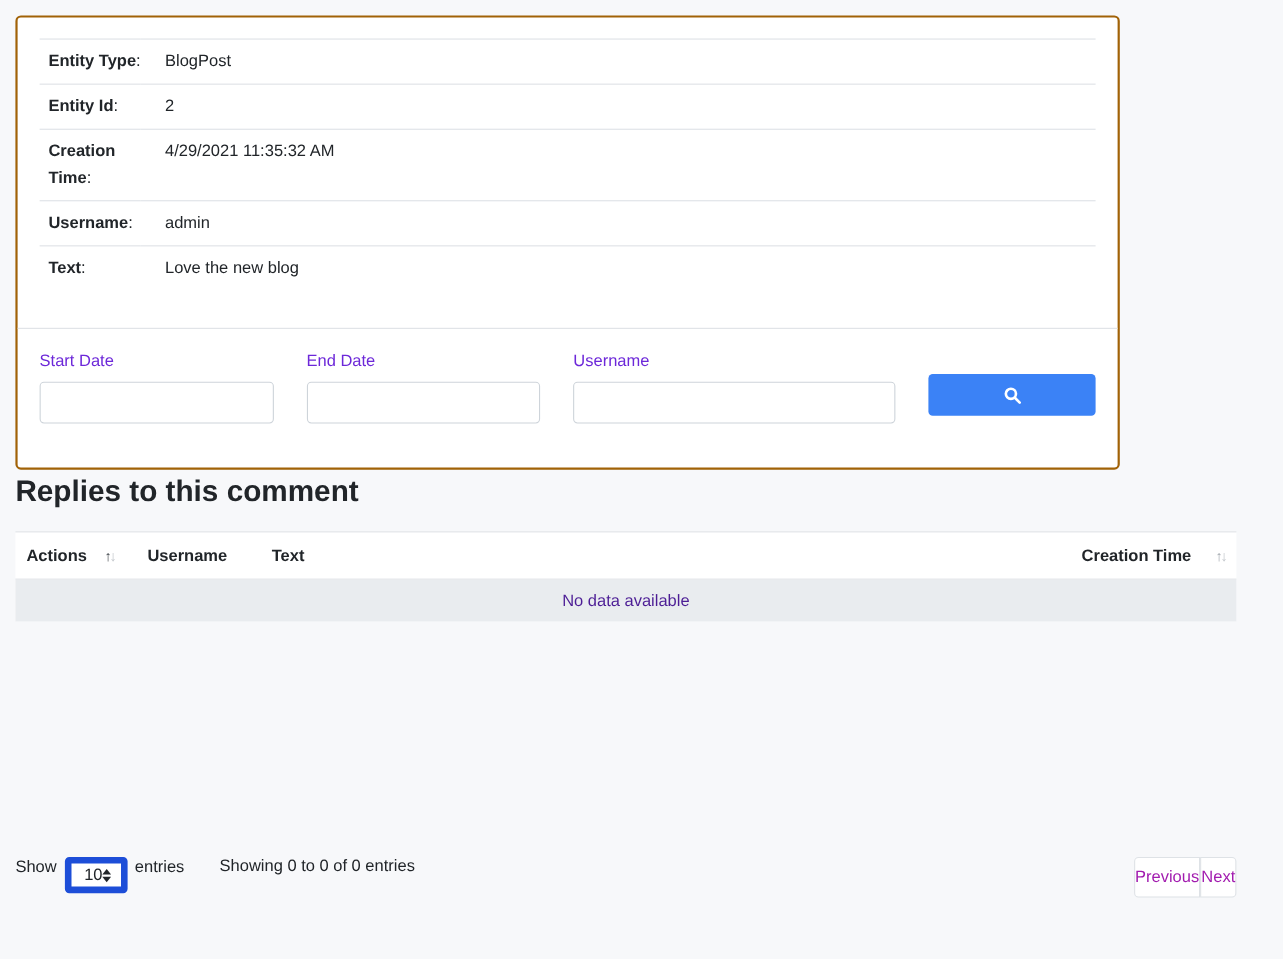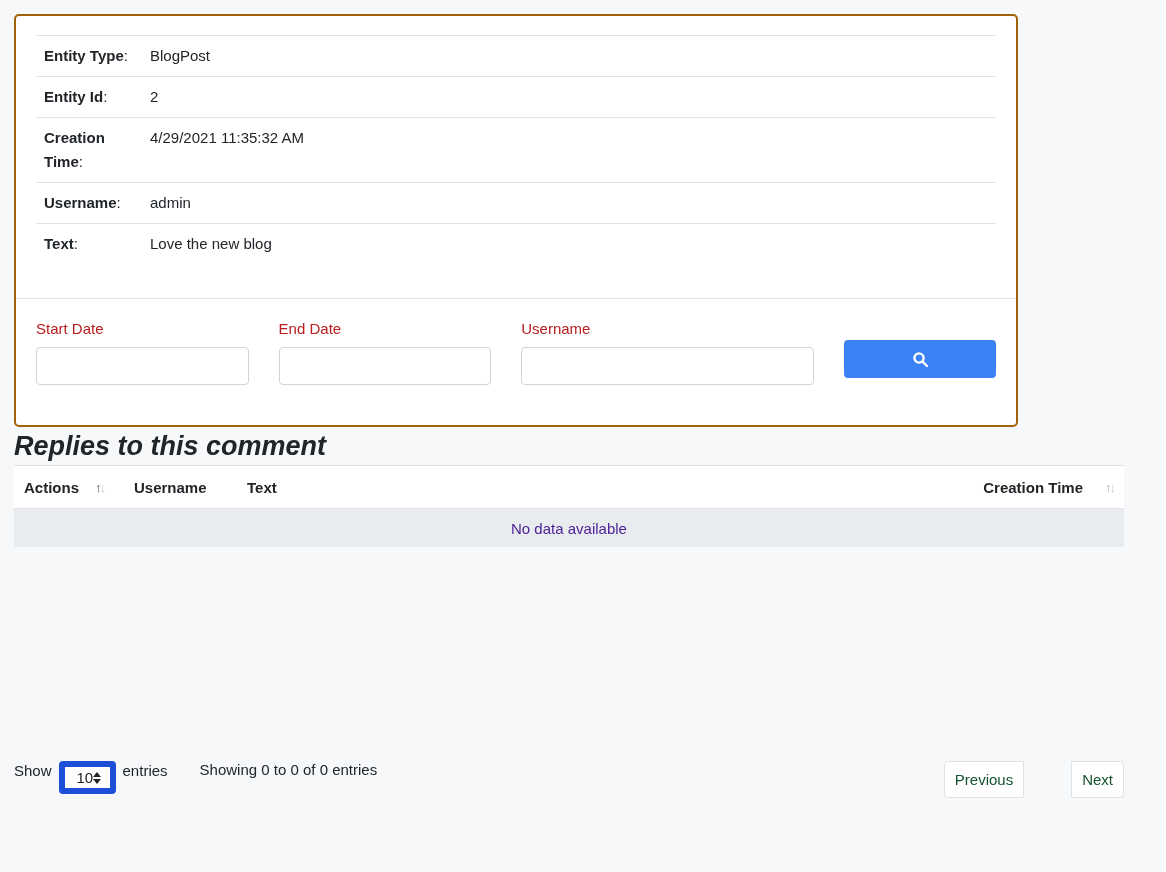--- a/index.html
+++ b/index.html
@@ -42,21 +42,21 @@
   .card-filter {
     border-top: 1px solid #dee2e6;
     padding: 20px 20px 40px 20px;
     display: flex;
     gap: 30px;
   }
   .filter-field label {
     display: block;
     margin-bottom: 8px;
     line-height: 20px;
-    color: #b91c1c;
+    color: #6d28d9;
   }
   .filter-field input {
     display: block;
     width: 100%;
     height: 38px;
     border: 1px solid #ced4da;
     border-radius: 4px;
     padding: 6px 12px;
     font-family: "Liberation Sans", sans-serif;
     font-size: 15px;
@@ -72,26 +72,25 @@
     margin-bottom: 7px;
     background: #3b82f6;
     border: none;
     border-radius: 4px;
     display: flex; align-items: center; justify-content: center;
     cursor: pointer;
   }
 
   
   .replies-heading {
-    margin: 2px 0 2px 0;
+    margin: 2px 0 20px 0;
     font-size: 27px;
     line-height: 34px;
     font-weight: 600;
     color: #212529;
-    font-style: italic;
   }
   .replies-table { width: 1110px; background: #fff; text-align: center; }
   .thead {
     display: flex;
     align-items: center;
     border-top: 1px solid #dee2e6;
     border-bottom: 1px solid #dee2e6;
     height: 44px;
     font-weight: bold;
     font-size: 15px;
@@ -143,26 +142,25 @@
     width: 0; height: 0;
     border-left: 4px solid transparent; border-right: 4px solid transparent;
     border-top: 5px solid #212529;
   }
   .pager .info { margin-left: 32px; }
   .page-btns { margin-left: auto; display: flex; }
   .page-btns button {
     height: 37px;
     background: #fff;
     border: 1px solid #dee2e6;
-    color: #14532d;
+    color: #a21caf;
     font-family: "Liberation Sans", sans-serif;
     font-size: 15px;
-    padding: 0 10px;
+    padding: 0 0;
     cursor: pointer;
-    margin-left: 47px;
   }
   .btn-prev { border-radius: 4px 0 0 4px; }
   .btn-next { border-radius: 0 4px 4px 0; border-left: none; }
 </style>
 </head>
 <body>
 
 <div class="content">
 
   <section class="card">

